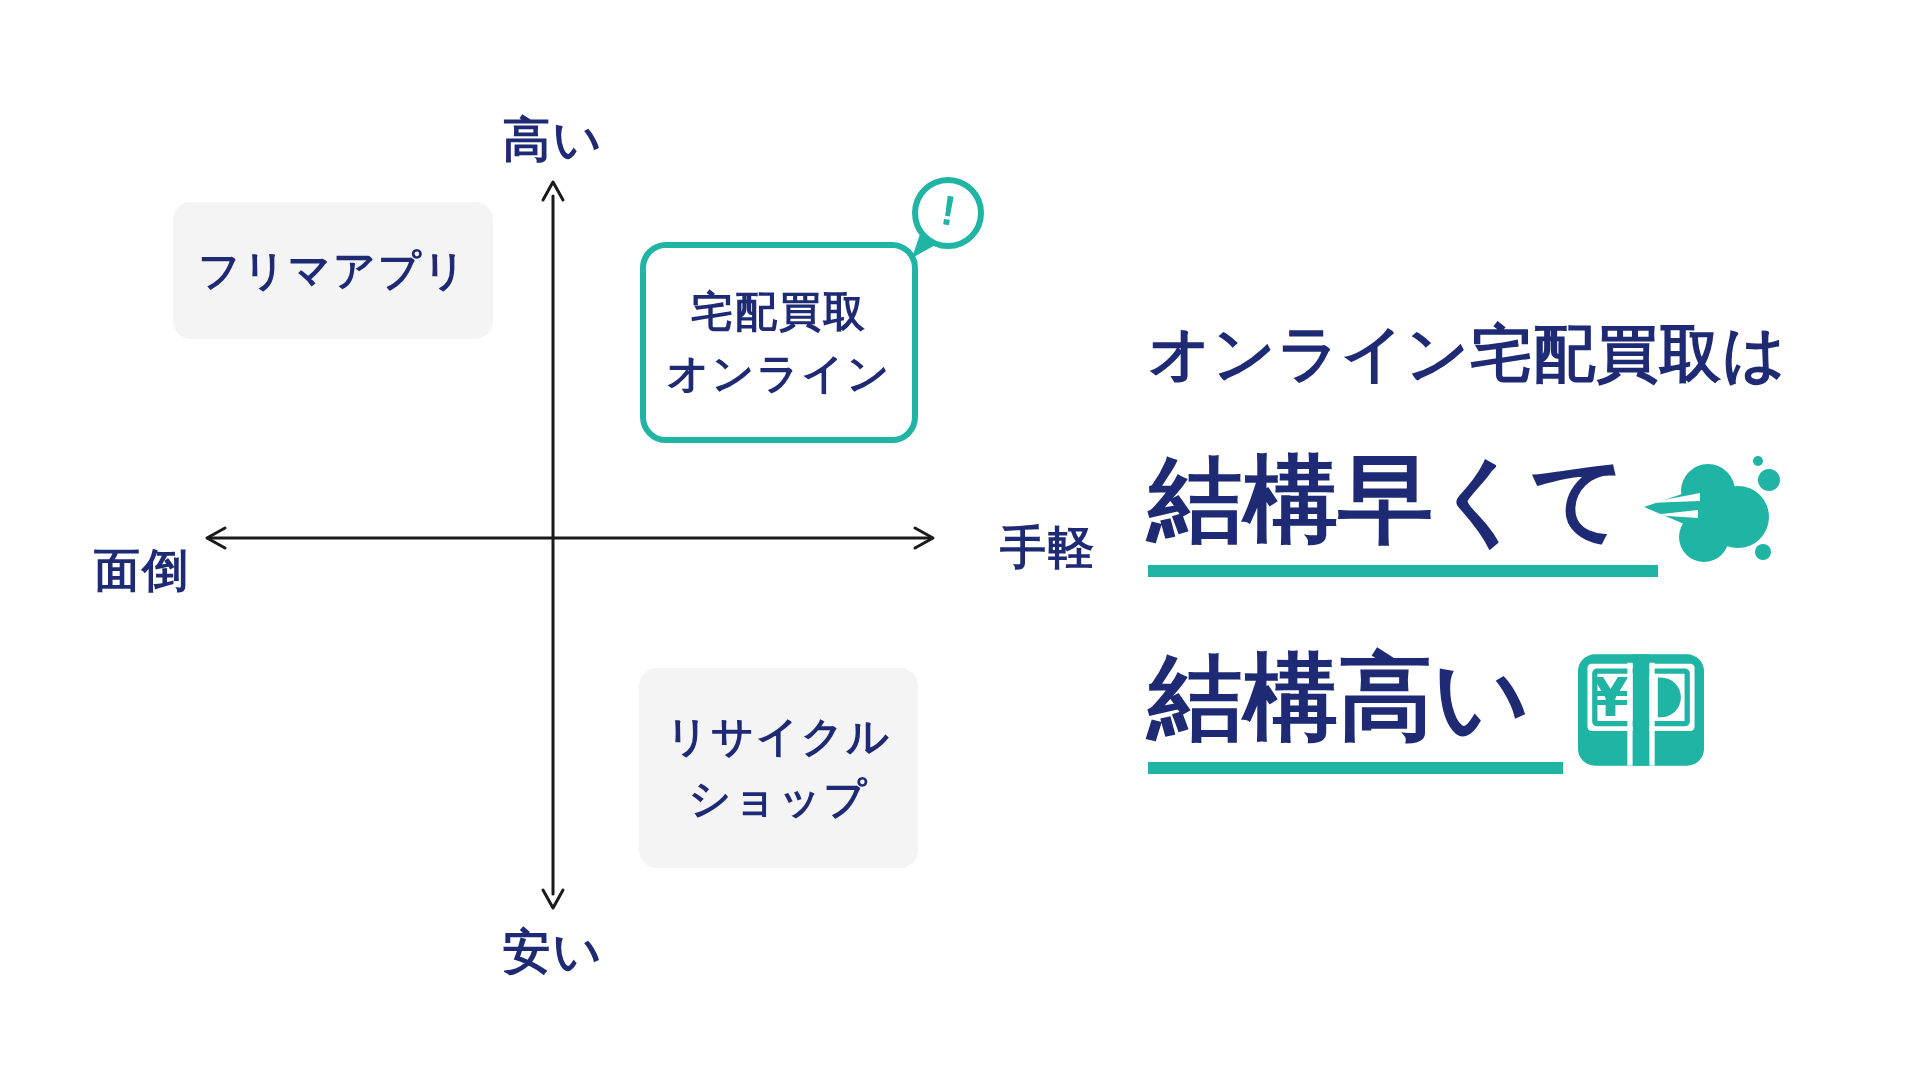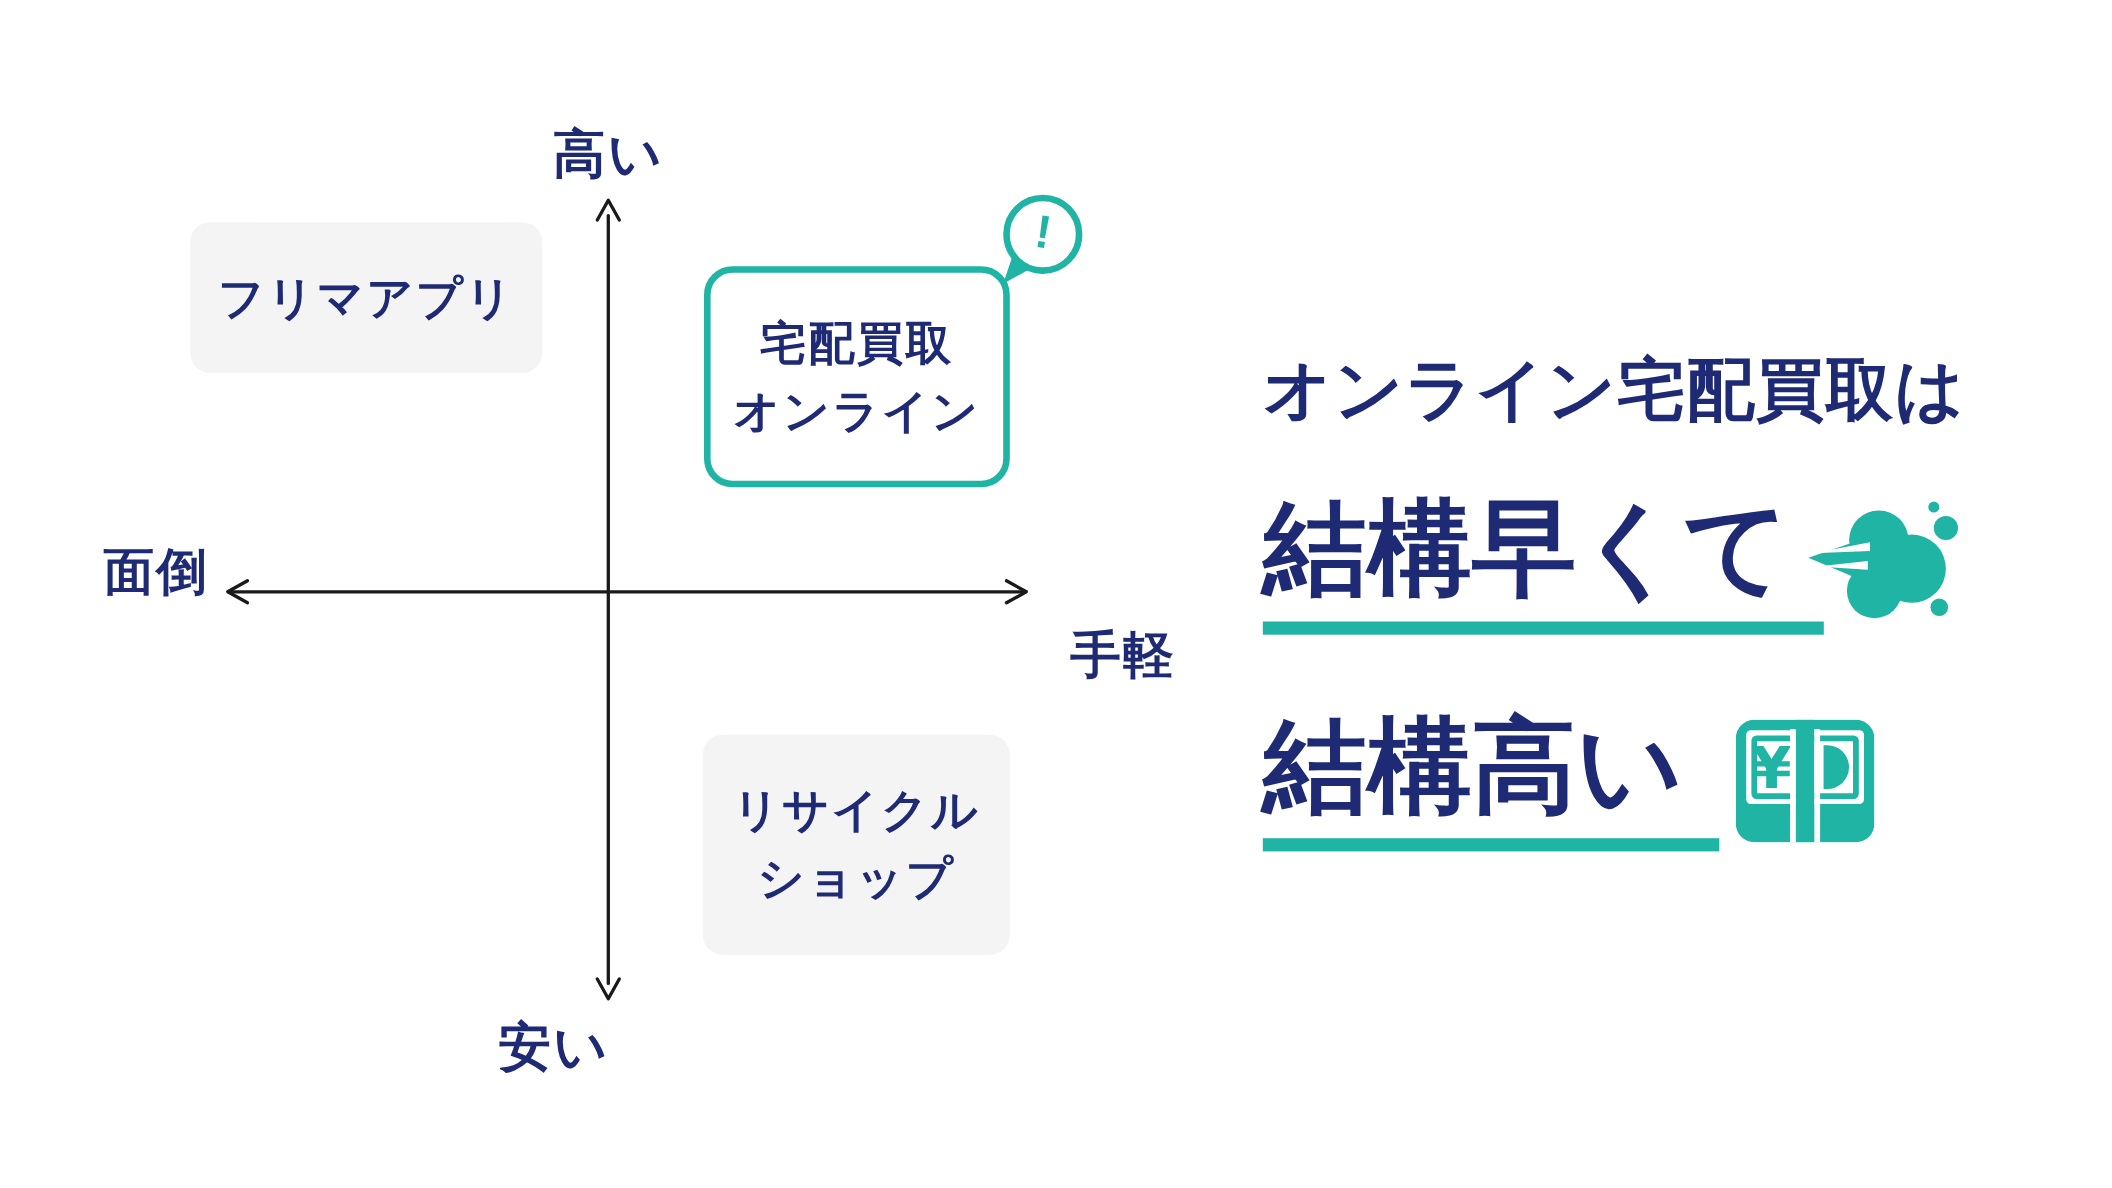--- a/index.html
+++ b/index.html
@@ -11,23 +11,23 @@
   .canvas { position:relative; width:1920px; height:1016px; background:#fff; }
 
   
   .axes { position:absolute; left:0; top:0; width:1920px; height:1080px; pointer-events:none; }
   .axis-line { stroke:var(--axis); stroke-width:3; fill:none; stroke-linecap:round; stroke-linejoin:round; }
 
   .axis-label {
     position:absolute; color:var(--navy); font-weight:800; letter-spacing:2px;
   }
   .label-top    { left:453px; top:108px;  width:200px; text-align:center; font-size:48px; }
-  .label-bottom { left:453px; top:920px;  width:200px; font-size:48px; }
-  .label-left   { left:55px;  top:489px;  width:135px; text-align:right;  font-size:46px; }
-  .label-right  { left:946px; top:517px;  width:150px; text-align:center;   font-size:46px;margin-top:48px; }
+  .label-bottom { left:453px; top:920px;  width:200px; text-align:center; font-size:48px; }
+  .label-left   { left:55px;  top:540px;  width:135px; text-align:right;  font-size:46px; }
+  .label-right  { left:946px; top:517px;  width:150px; text-align:right;   font-size:46px; }
 
   .qbox {
     position:absolute; display:flex; flex-direction:column;
     align-items:center; justify-content:center;
     color:var(--navy); font-weight:800; letter-spacing:2px;
     font-size:42px; line-height:62px; text-align:center;
   }
   .qbox-gray { background:var(--box_gray); border-radius:18px; }
   .box-furima  { left:173px; top:202px; width:320px; height:137px; }
   .box-online  { left:640px; top:242px; width:278px; height:201px;

